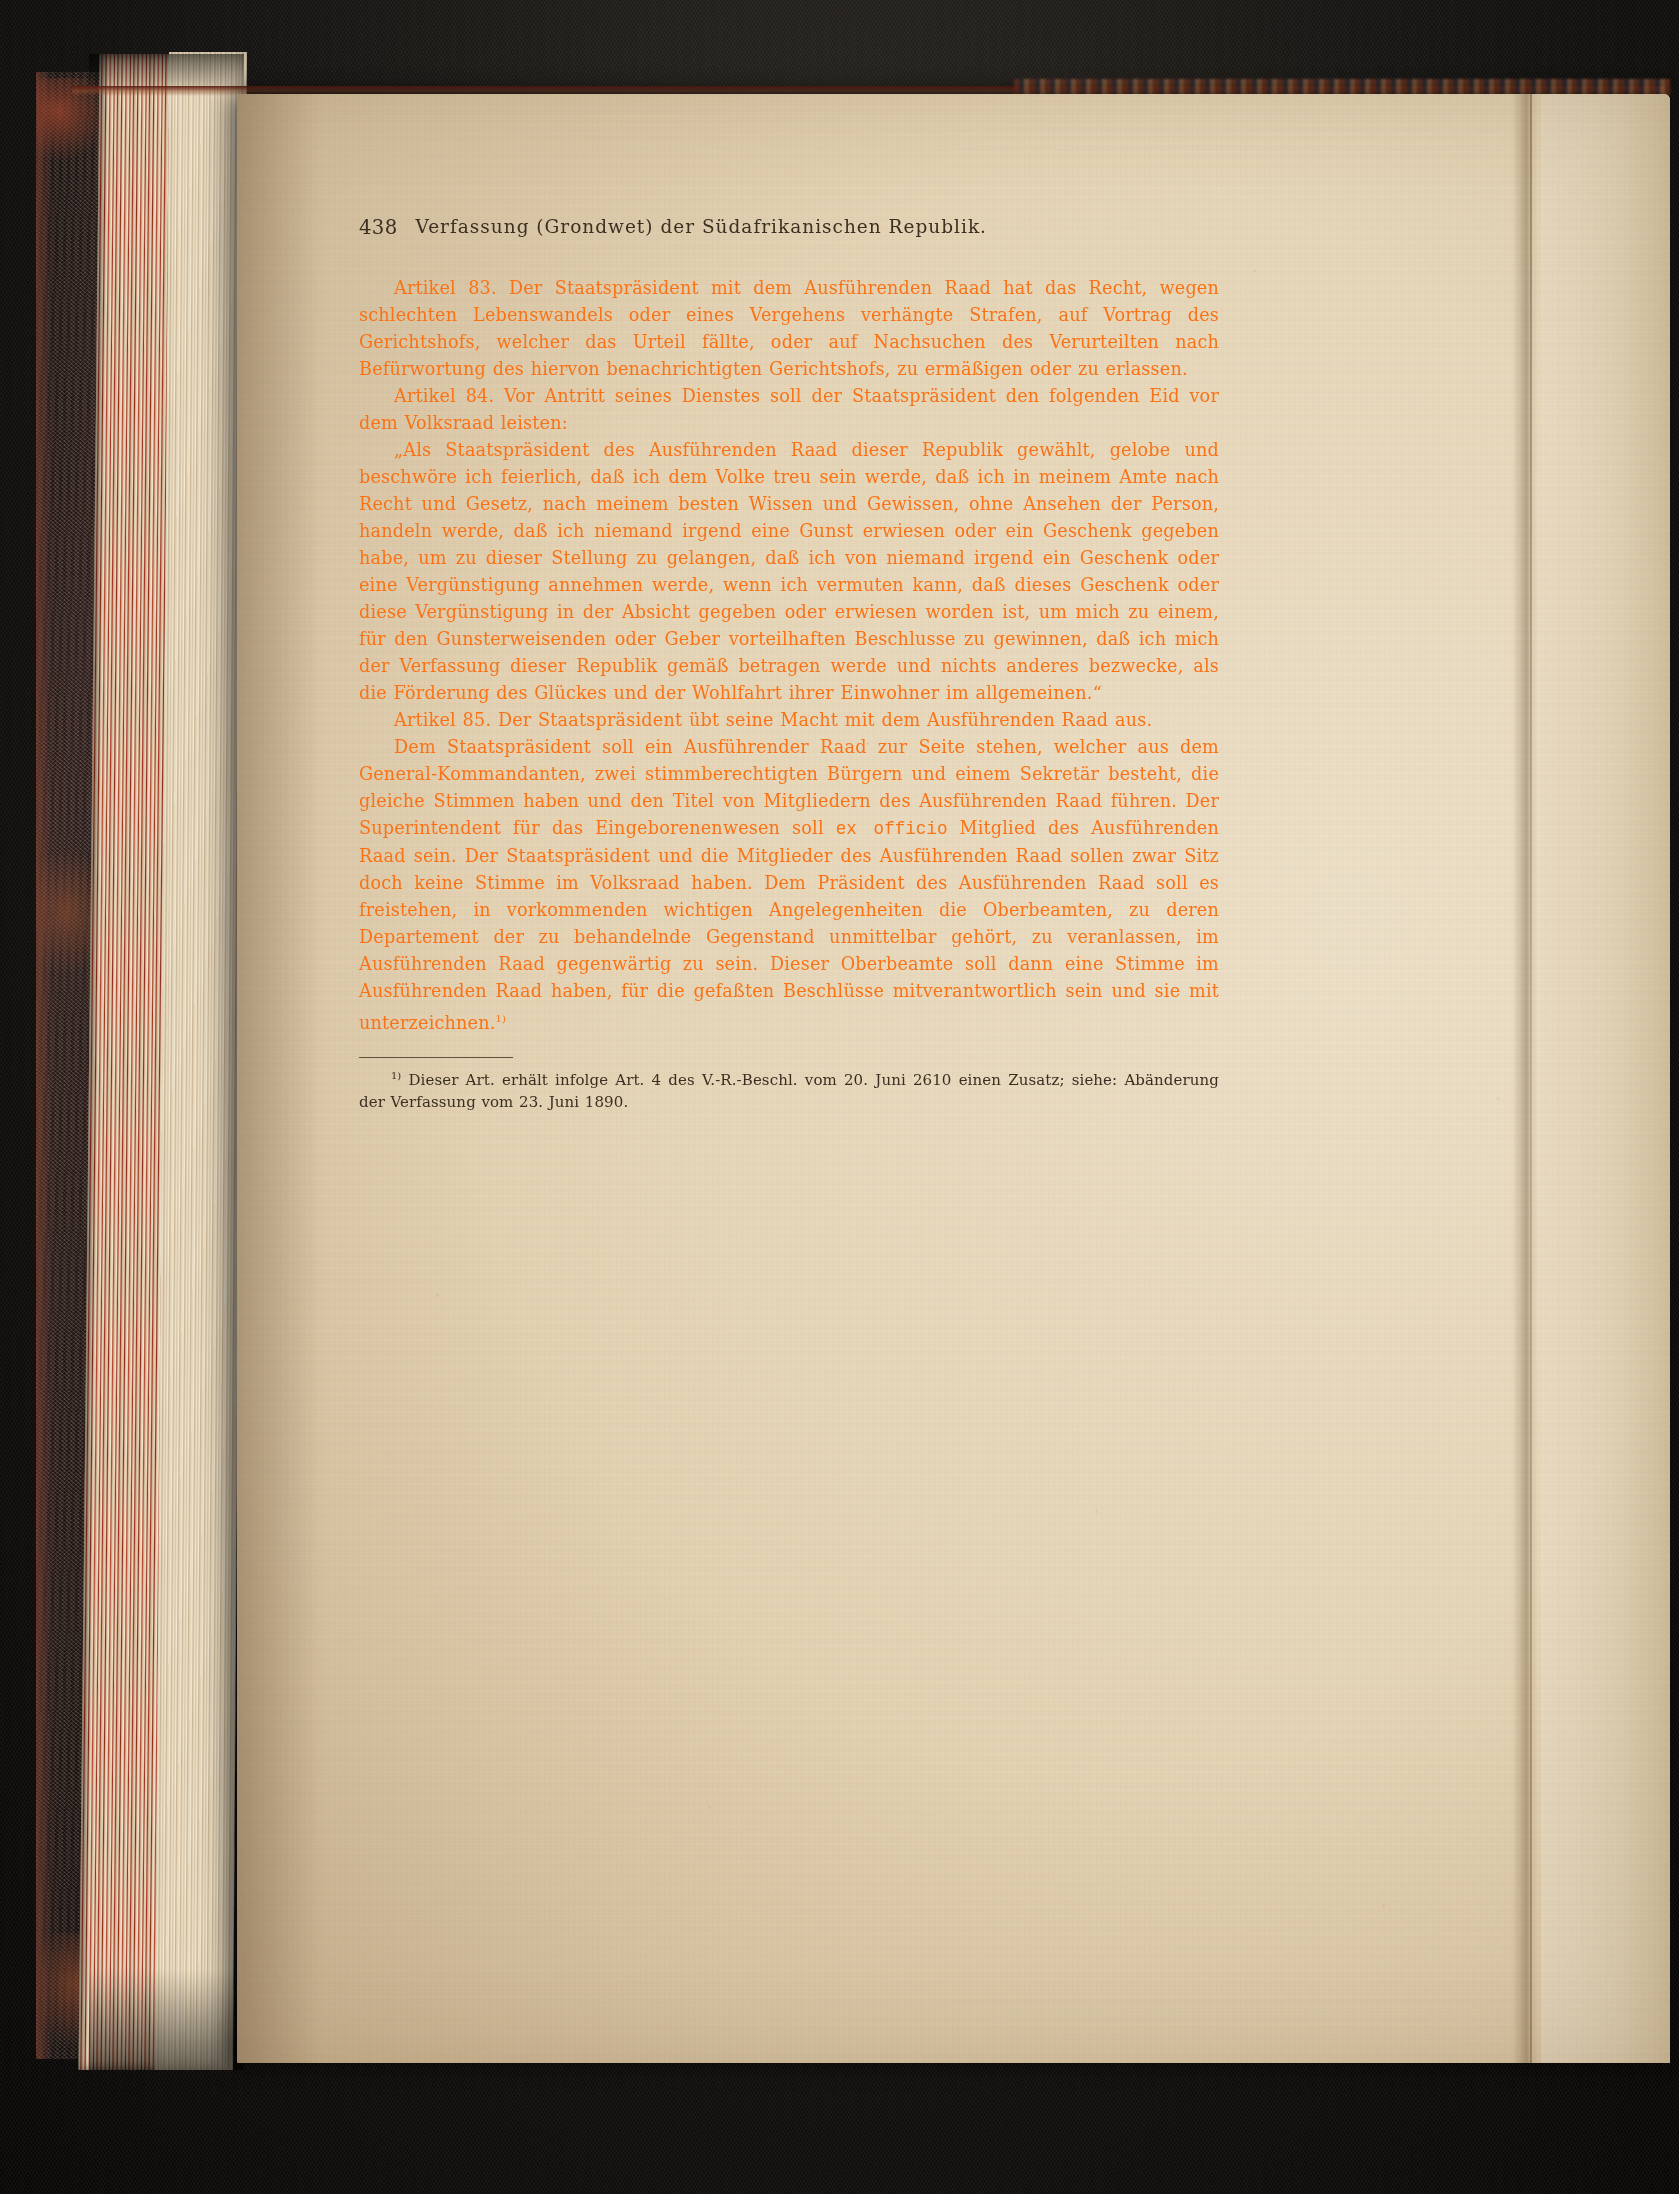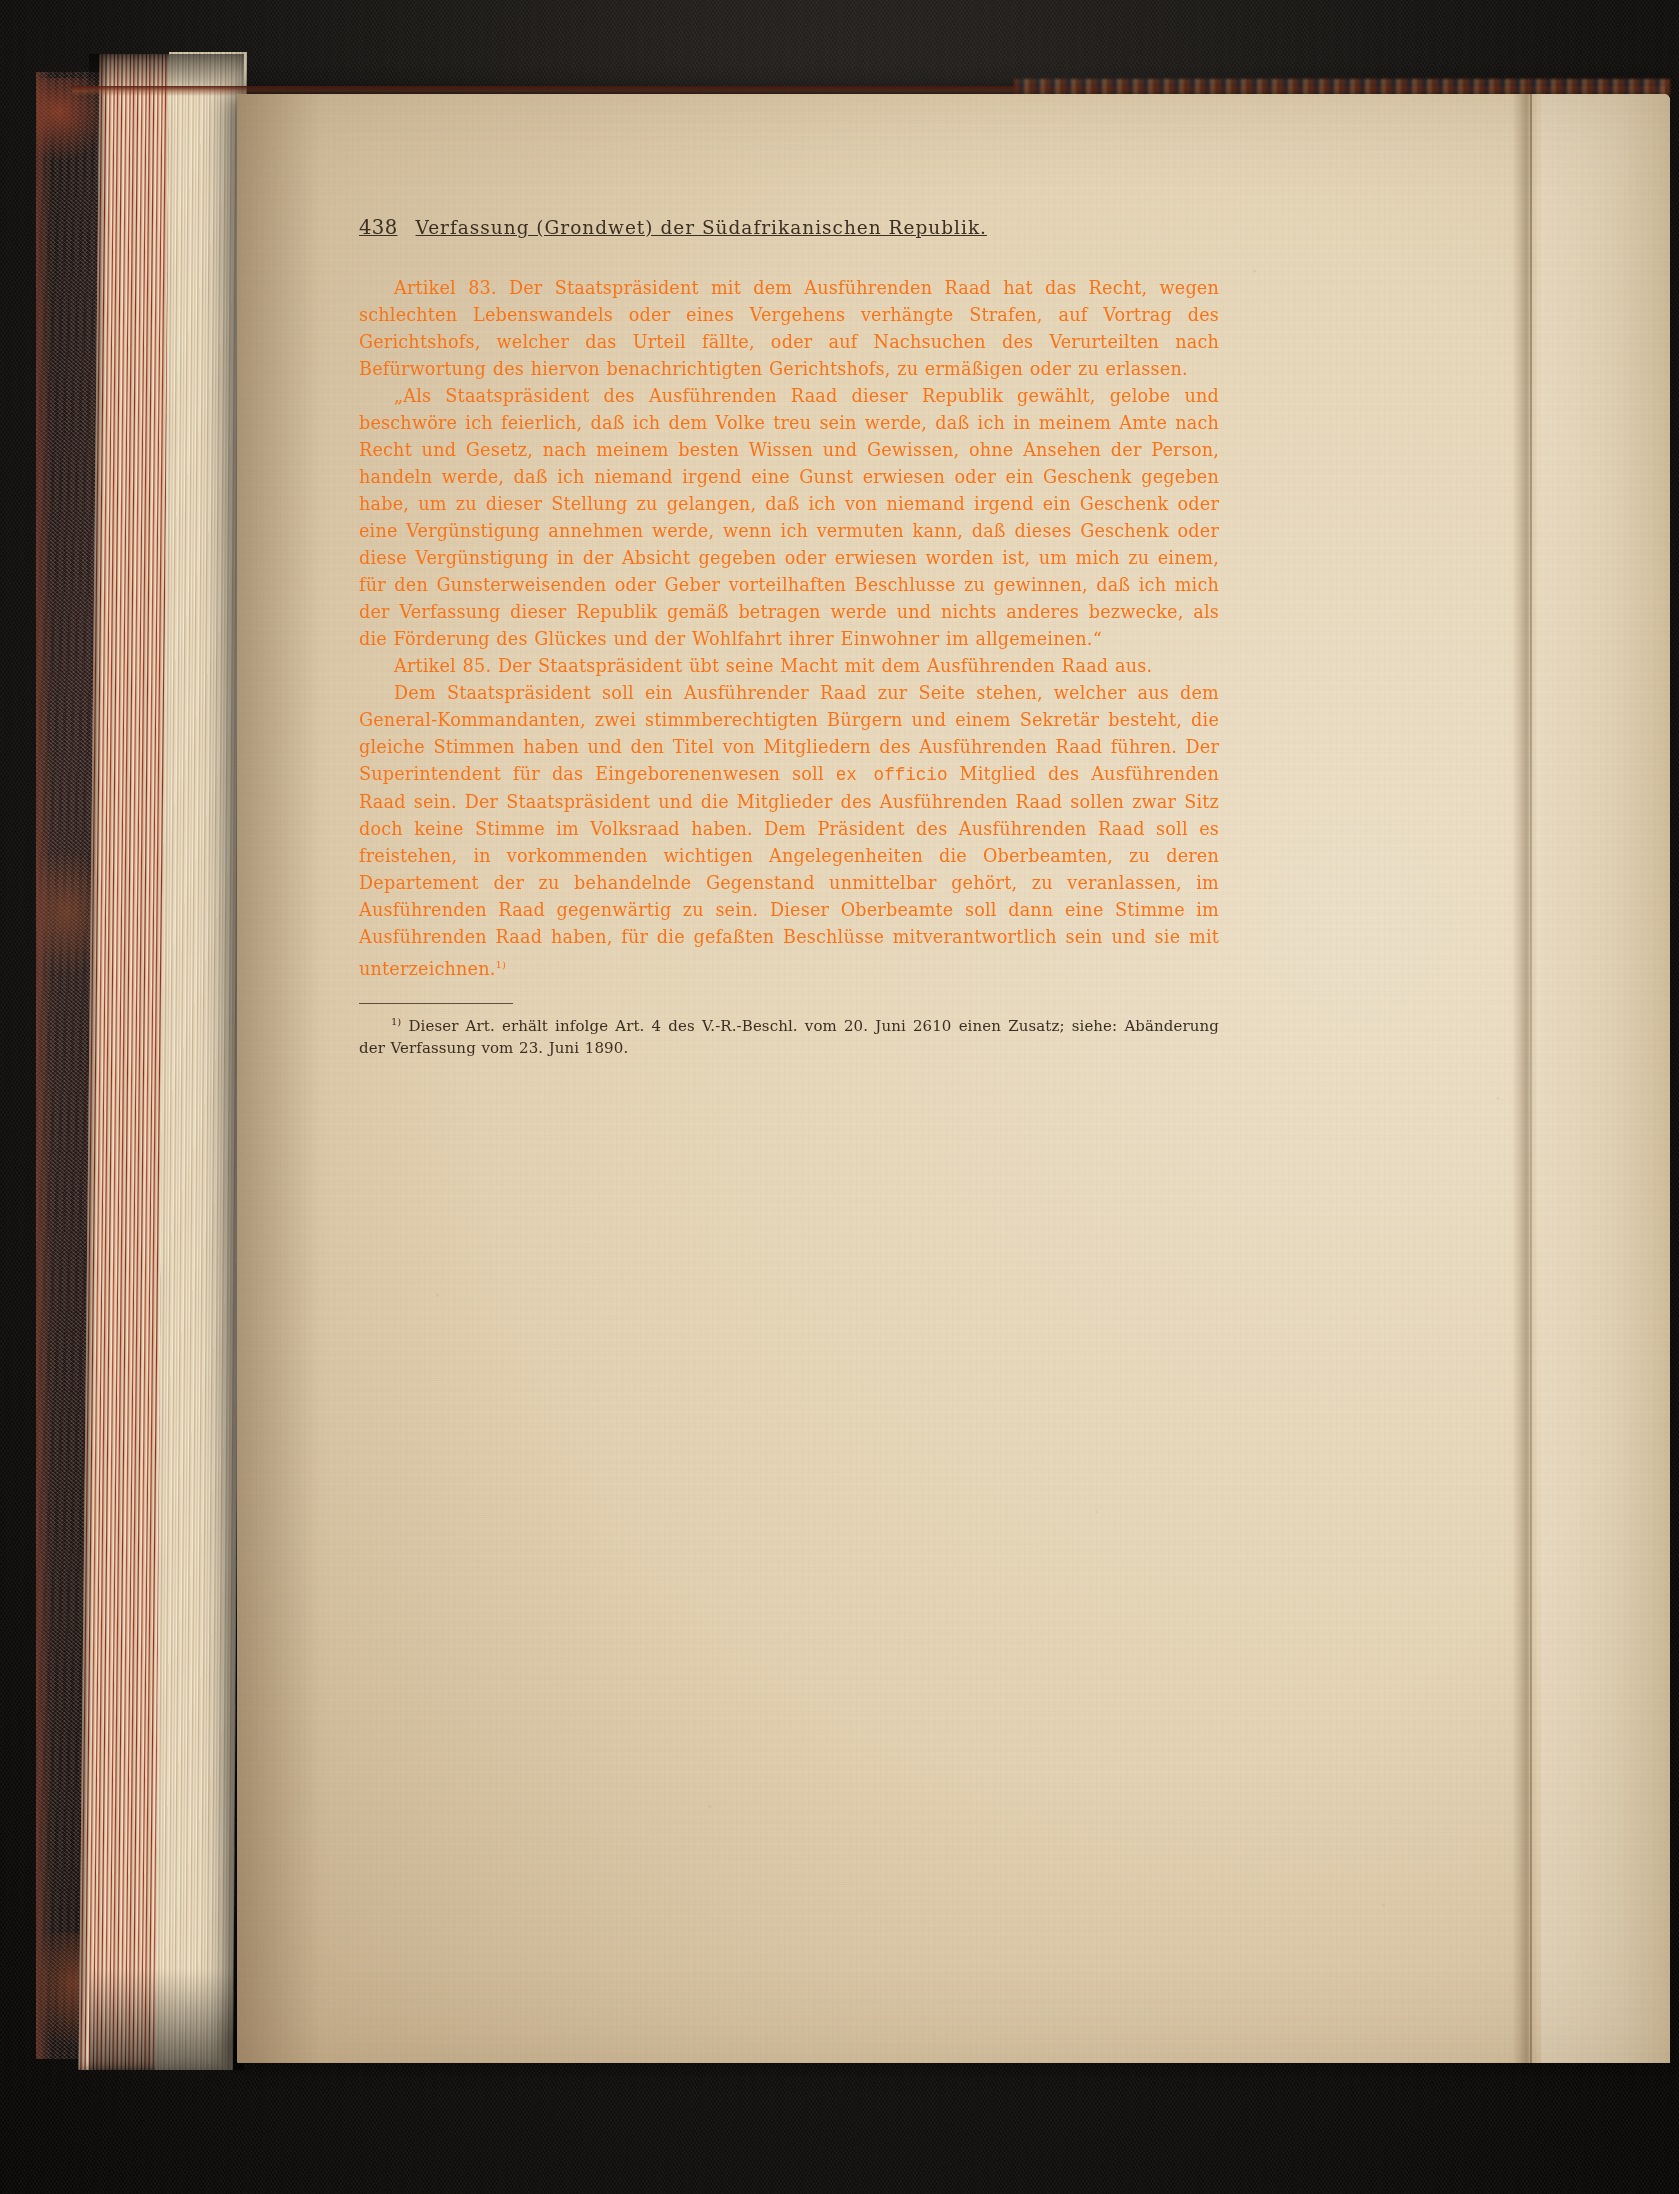--- a/index.html
+++ b/index.html
@@ -110,21 +110,21 @@
       radial-gradient(circle at 33% 87%, rgba(145,108,62,.34) 0 1.2px, transparent 2px),
       radial-gradient(circle at 80% 92%, rgba(140,105,60,.26) 0 1.2px, transparent 1.9px);}
 
   
   .textblock{position:absolute;left:359px;top:218px;width:860px;}
 
   .running-head{
     font-family:"DejaVu Serif",serif;
     font-size:18.5px;line-height:1.0;color:#3b2f22;
     letter-spacing:0.7px;white-space:nowrap;margin:0 0 37px 0;
-    display:flex;align-items:center;gap:18px;text-decoration:underline;}
+    display:flex;align-items:flex-start;gap:18px;}
   .folio{font-size:19.7px;letter-spacing:0.3px;}
   .head-title{letter-spacing:1px;}
 
   p.para{
     margin:0;
     font-family:"DejaVu Serif",serif;
     font-size:17.6px;
     line-height:27px;
     color:#f97316;
     text-align:justify;
@@ -193,20 +193,21 @@
 
 <div class="textblock">
 
   <div class="running-head">
     <span class="folio">438</span>
     <span class="head-title">Verfassung (Grondwet) der Südafrikanischen Republik.</span>
   </div>
 
   <p class="para">Artikel 83.  Der Staatspräsident mit dem Ausführenden Raad hat das Recht, wegen schlechten Lebenswandels oder eines Vergehens verhängte Strafen, auf Vortrag des Gerichtshofs, welcher das Urteil fällte, oder auf Nachsuchen des Verurteilten nach Befürwortung des hiervon benachrichtigten Gerichtshofs, zu ermäßigen oder zu erlassen.</p>
 
+  <p class="para">Artikel 84.  Vor Antritt seines Dienstes soll der Staatspräsident den folgenden Eid vor dem Volksraad leisten:</p>
 
   <p class="para">„Als Staatspräsident des Ausführenden Raad dieser Republik gewählt, gelobe und beschwöre ich feierlich, daß ich dem Volke treu sein werde, daß ich in meinem Amte nach Recht und Gesetz, nach meinem besten Wissen und Gewissen, ohne Ansehen der Person, handeln werde, daß ich niemand irgend eine Gunst erwiesen oder ein Geschenk gegeben habe, um zu dieser Stellung zu gelangen, daß ich von niemand irgend ein Geschenk oder eine Vergünstigung annehmen werde, wenn ich vermuten kann, daß dieses Geschenk oder diese Vergünstigung in der Absicht gegeben oder erwiesen worden ist, um mich zu einem, für den Gunsterweisenden oder Geber vorteilhaften Beschlusse zu gewinnen, daß ich mich der Verfassung dieser Republik gemäß betragen werde und nichts anderes bezwecke, als die Förderung des Glückes und der Wohlfahrt ihrer Einwohner im allgemeinen.“</p>
 
   <p class="para">Artikel 85.  Der Staatspräsident übt seine Macht mit dem Ausführenden Raad aus.</p>
 
   <p class="para"><span>Dem Staatspräsident soll ein Ausführender Raad zur Seite stehen, welcher aus dem General-Kommandanten, zwei stimmberechtigten Bürgern und einem Sekretär besteht, die gleiche Stimmen haben und den Titel von Mitgliedern des Ausführenden Raad führen. Der Superintendent für das Eingeborenenwesen soll </span><span class="roman">ex officio</span><span> Mitglied des Ausführenden Raad sein.  Der Staatspräsident und die Mitglieder des Ausführenden Raad sollen zwar Sitz doch keine Stimme im Volksraad haben.  Dem Präsident des Ausführenden Raad soll es freistehen, in vorkommenden wichtigen Angelegenheiten die Oberbeamten, zu deren Departement der zu behandelnde Gegenstand unmittelbar gehört, zu veranlassen, im Ausführenden Raad gegenwärtig zu sein.  Dieser Oberbeamte soll dann eine Stimme im Ausführenden Raad haben, für die gefaßten Beschlüsse mitverantwortlich sein und sie mit unterzeichnen.</span><sup class="fnmark">1)</sup></p>
 
   <div class="fn-rule"></div>
 
   <p class="footnote"><sup class="fnmark">1)</sup><span> Dieser Art. erhält infolge Art. 4 des V.-R.-Beschl. vom 20. Juni 2610 einen Zusatz; siehe: Abänderung der Verfassung vom 23. Juni 1890.</span></p>

